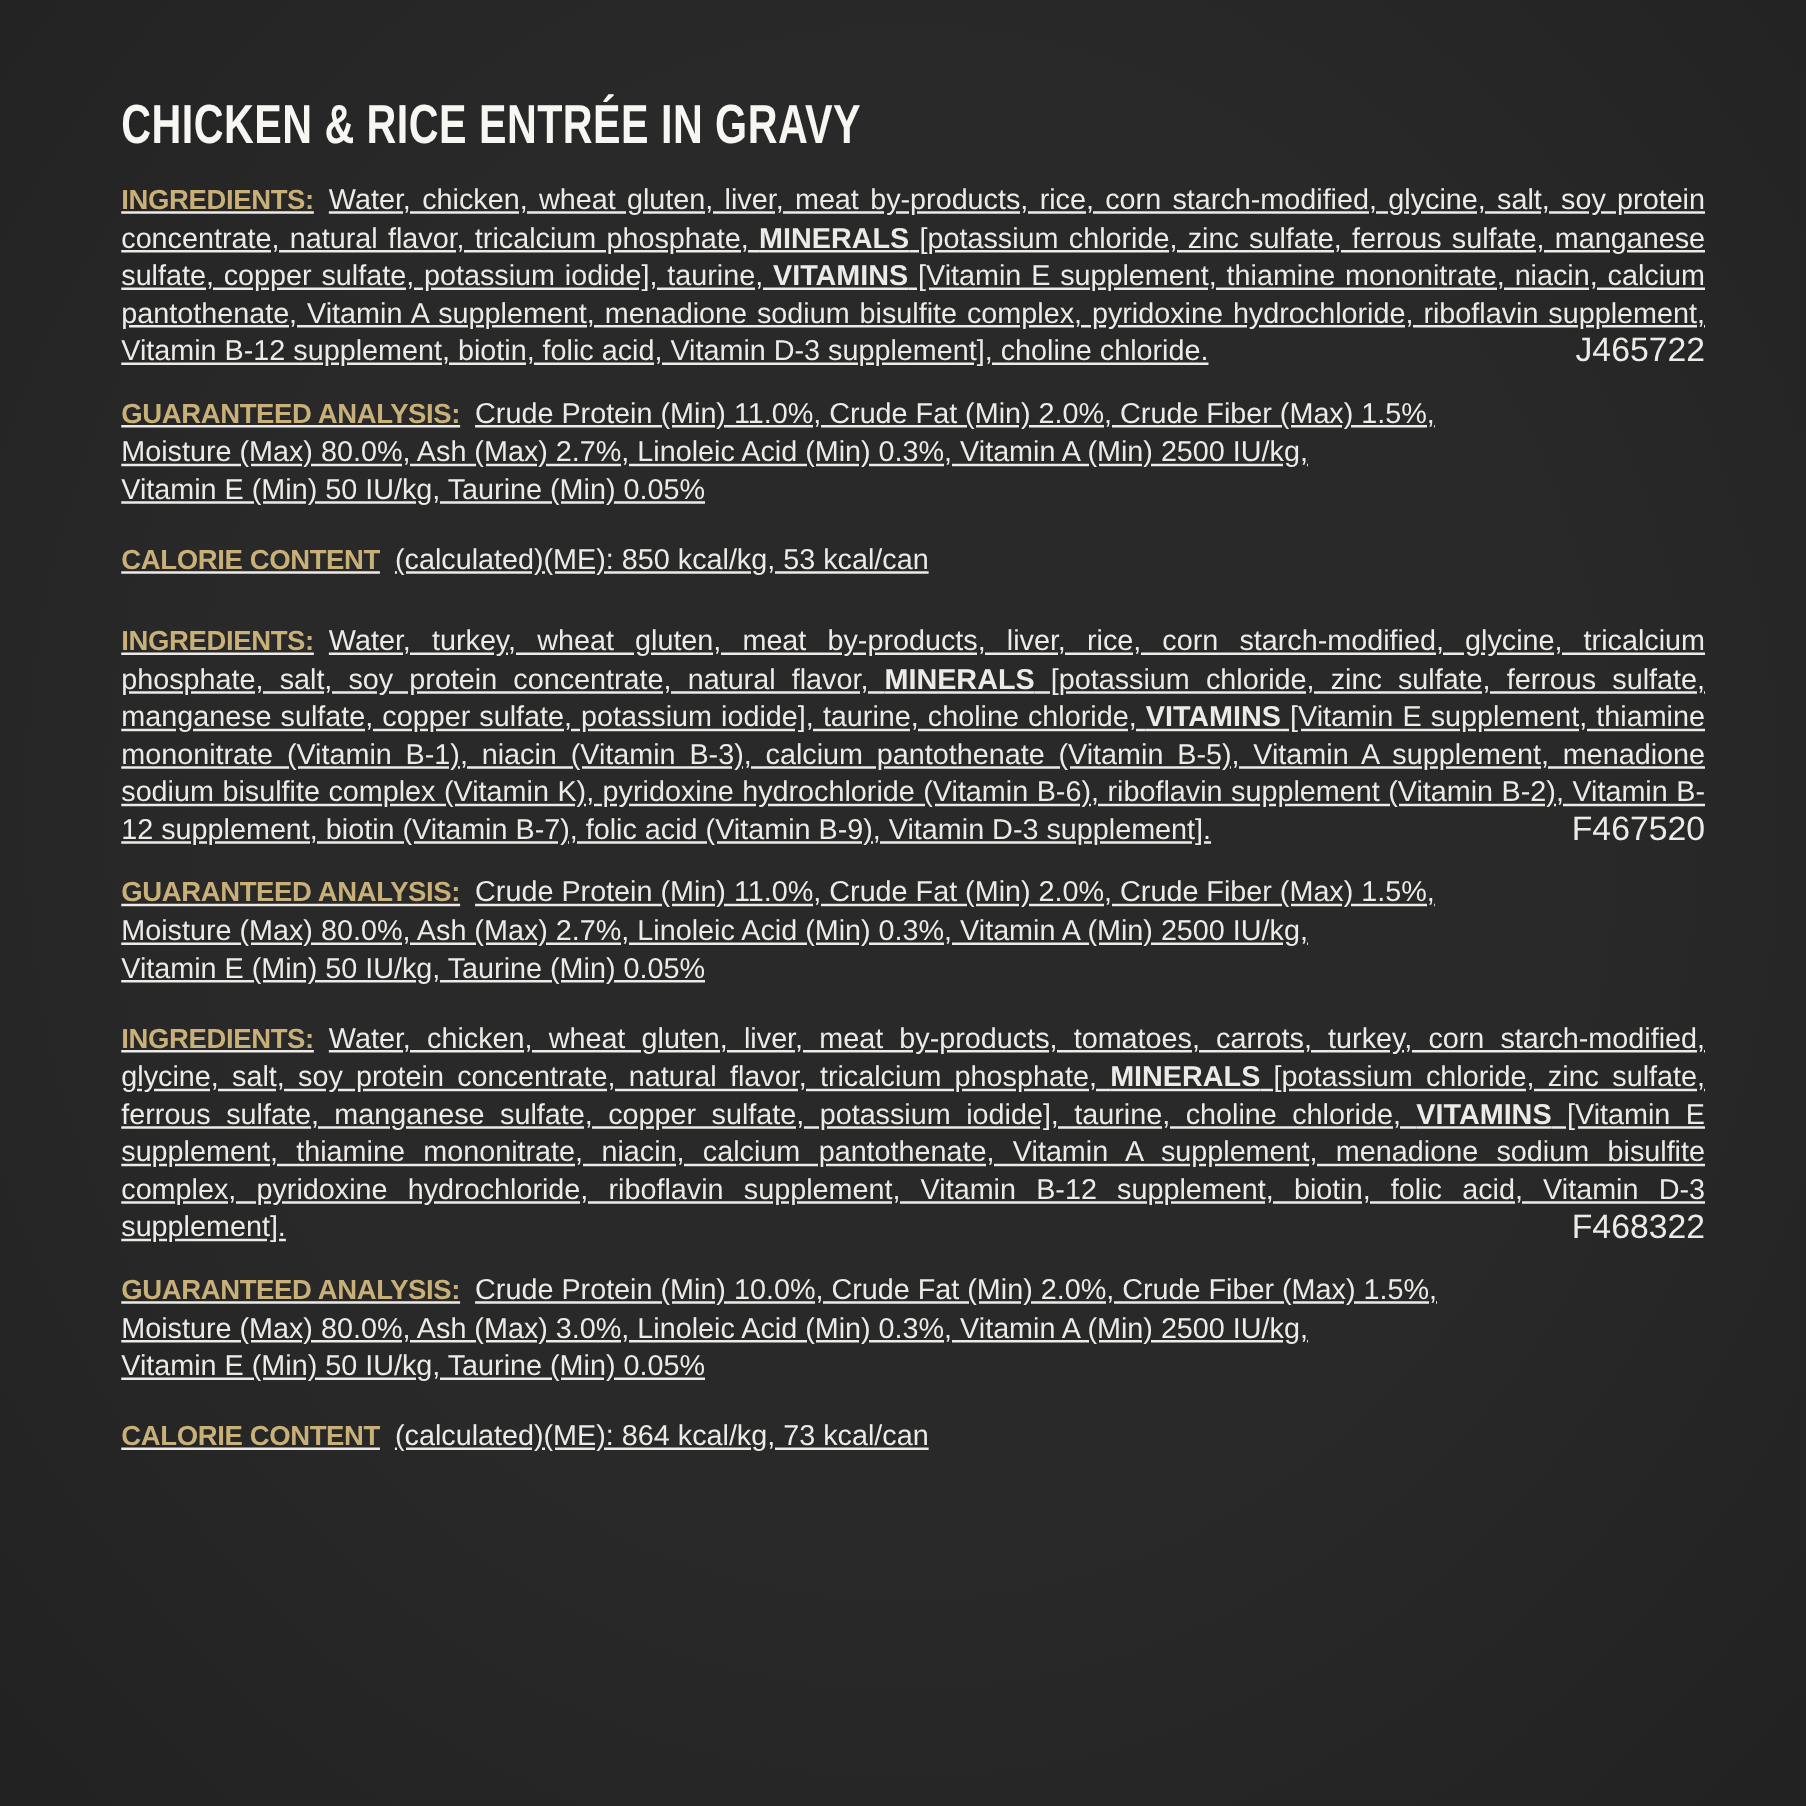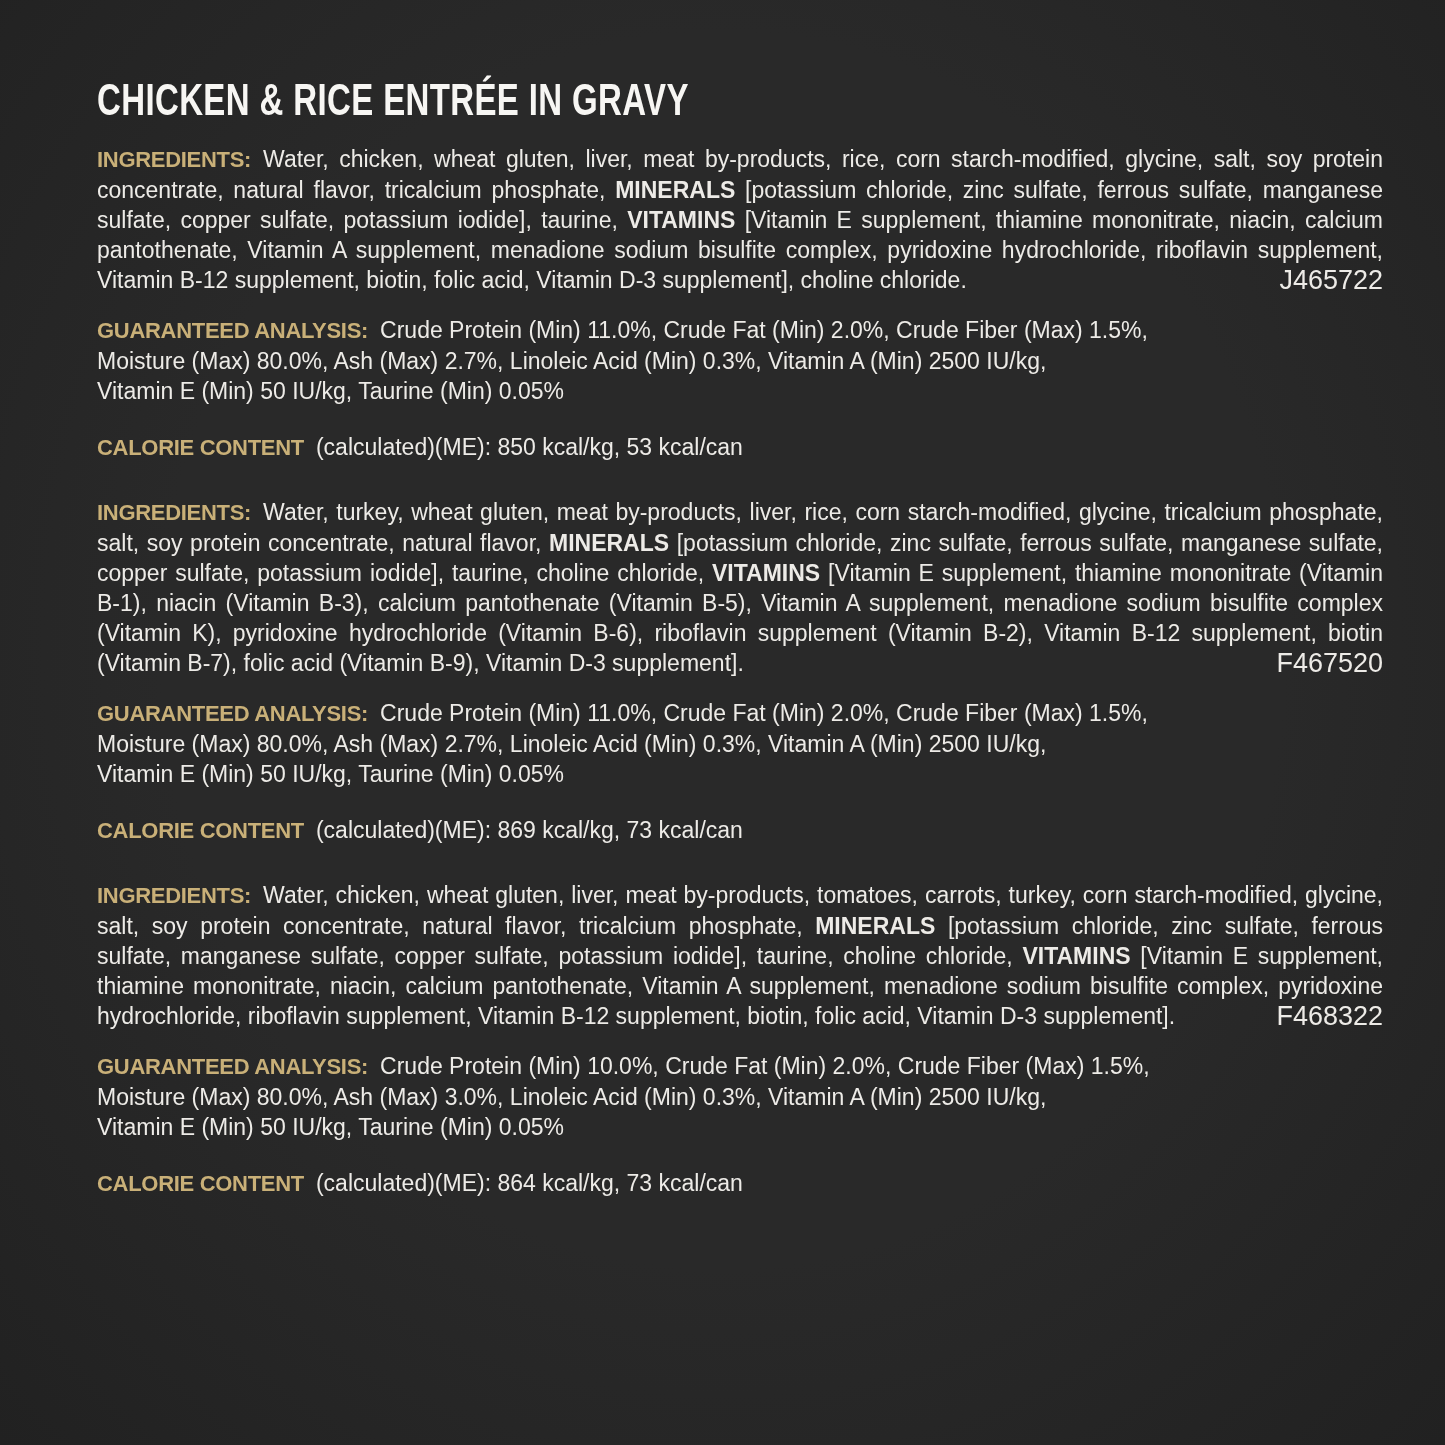--- a/index.html
+++ b/index.html
@@ -3,21 +3,21 @@
 <meta charset="utf-8">
 <style>
   html, body { margin: 0; padding: 0; }
   body {
     width: 1445px; height: 1445px;
     background: radial-gradient(ellipse at 50% 45%, #292929 55%, #212121 100%);
     font-family: "Liberation Sans", sans-serif;
     color: #edebe7;
     overflow: hidden;
   }
-  .panel { padding: 82px 62px 0 97px; box-sizing: border-box; }
+  .panel { padding: 82px 81px 0 97px; box-sizing: border-box; text-decoration: underline; }
 
   h2.title {
     margin: 0 0 26px 0;
     line-height: 36px;
     font-size: 44px;
     font-weight: bold;
     color: #f7f6f3;
     white-space: nowrap;
   }
   h2.title .cond {
@@ -75,21 +75,20 @@
 Moisture (Max) 80.0%, Ash (Max) 2.7%, Linoleic Acid (Min) 0.3%, Vitamin A (Min) 2500 IU/kg,
 Vitamin E (Min) 50 IU/kg, Taurine (Min) 0.05%</span></p>
     <p class="cal"><span class="goldhead">CALORIE CONTENT</span><span>(calculated)(ME): 850 kcal/kg, 53 kcal/can</span></p>
   </section>
 
   <section>
     <p class="ing"><span class="goldhead">INGREDIENTS:</span><span><span>Water, turkey, wheat gluten, meat by-products, liver, rice, corn starch-modified, glycine, tricalcium phosphate, salt, soy protein concentrate, natural flavor, </span><span class="b">MINERALS</span><span> [potassium chloride, zinc sulfate, ferrous sulfate, manganese sulfate, copper sulfate, potassium iodide], taurine, choline chloride, </span><span class="b">VITAMINS</span><span> [Vitamin E supplement, thiamine mononitrate (Vitamin B-1), niacin (Vitamin B-3), calcium pantothenate (Vitamin B-5), Vitamin A supplement, menadione sodium bisulfite complex (Vitamin K), pyridoxine hydrochloride (Vitamin B-6), riboflavin supplement (Vitamin B-2), Vitamin B-12 supplement, biotin (Vitamin B-7), folic acid (Vitamin B-9), Vitamin D-3 supplement].</span></span><span class="code">F467520</span></p>
     <p class="ga"><span class="goldhead">GUARANTEED ANALYSIS:</span><span class="lines">Crude Protein (Min) 11.0%, Crude Fat (Min) 2.0%, Crude Fiber (Max) 1.5%,
 Moisture (Max) 80.0%, Ash (Max) 2.7%, Linoleic Acid (Min) 0.3%, Vitamin A (Min) 2500 IU/kg,
 Vitamin E (Min) 50 IU/kg, Taurine (Min) 0.05%</span></p>
-    <p class="cal"><span class="goldhead">CALORIE CONTENT</span><span>(calculated)(ME): 869 kcal/kg, 73 kcal/can</span></p>
   </section>
 
   <section>
     <p class="ing"><span class="goldhead">INGREDIENTS:</span><span><span>Water, chicken, wheat gluten, liver, meat by-products, tomatoes, carrots, turkey, corn starch-modified, glycine, salt, soy protein concentrate, natural flavor, tricalcium phosphate, </span><span class="b">MINERALS</span><span> [potassium chloride, zinc sulfate, ferrous sulfate, manganese sulfate, copper sulfate, potassium iodide], taurine, choline chloride, </span><span class="b">VITAMINS</span><span> [Vitamin E supplement, thiamine mononitrate, niacin, calcium pantothenate, Vitamin A supplement, menadione sodium bisulfite complex, pyridoxine hydrochloride, riboflavin supplement, Vitamin B-12 supplement, biotin, folic acid, Vitamin D-3 supplement].</span></span><span class="code">F468322</span></p>
     <p class="ga"><span class="goldhead">GUARANTEED ANALYSIS:</span><span class="lines">Crude Protein (Min) 10.0%, Crude Fat (Min) 2.0%, Crude Fiber (Max) 1.5%,
 Moisture (Max) 80.0%, Ash (Max) 3.0%, Linoleic Acid (Min) 0.3%, Vitamin A (Min) 2500 IU/kg,
 Vitamin E (Min) 50 IU/kg, Taurine (Min) 0.05%</span></p>
     <p class="cal"><span class="goldhead">CALORIE CONTENT</span><span>(calculated)(ME): 864 kcal/kg, 73 kcal/can</span></p>
   </section>
 

